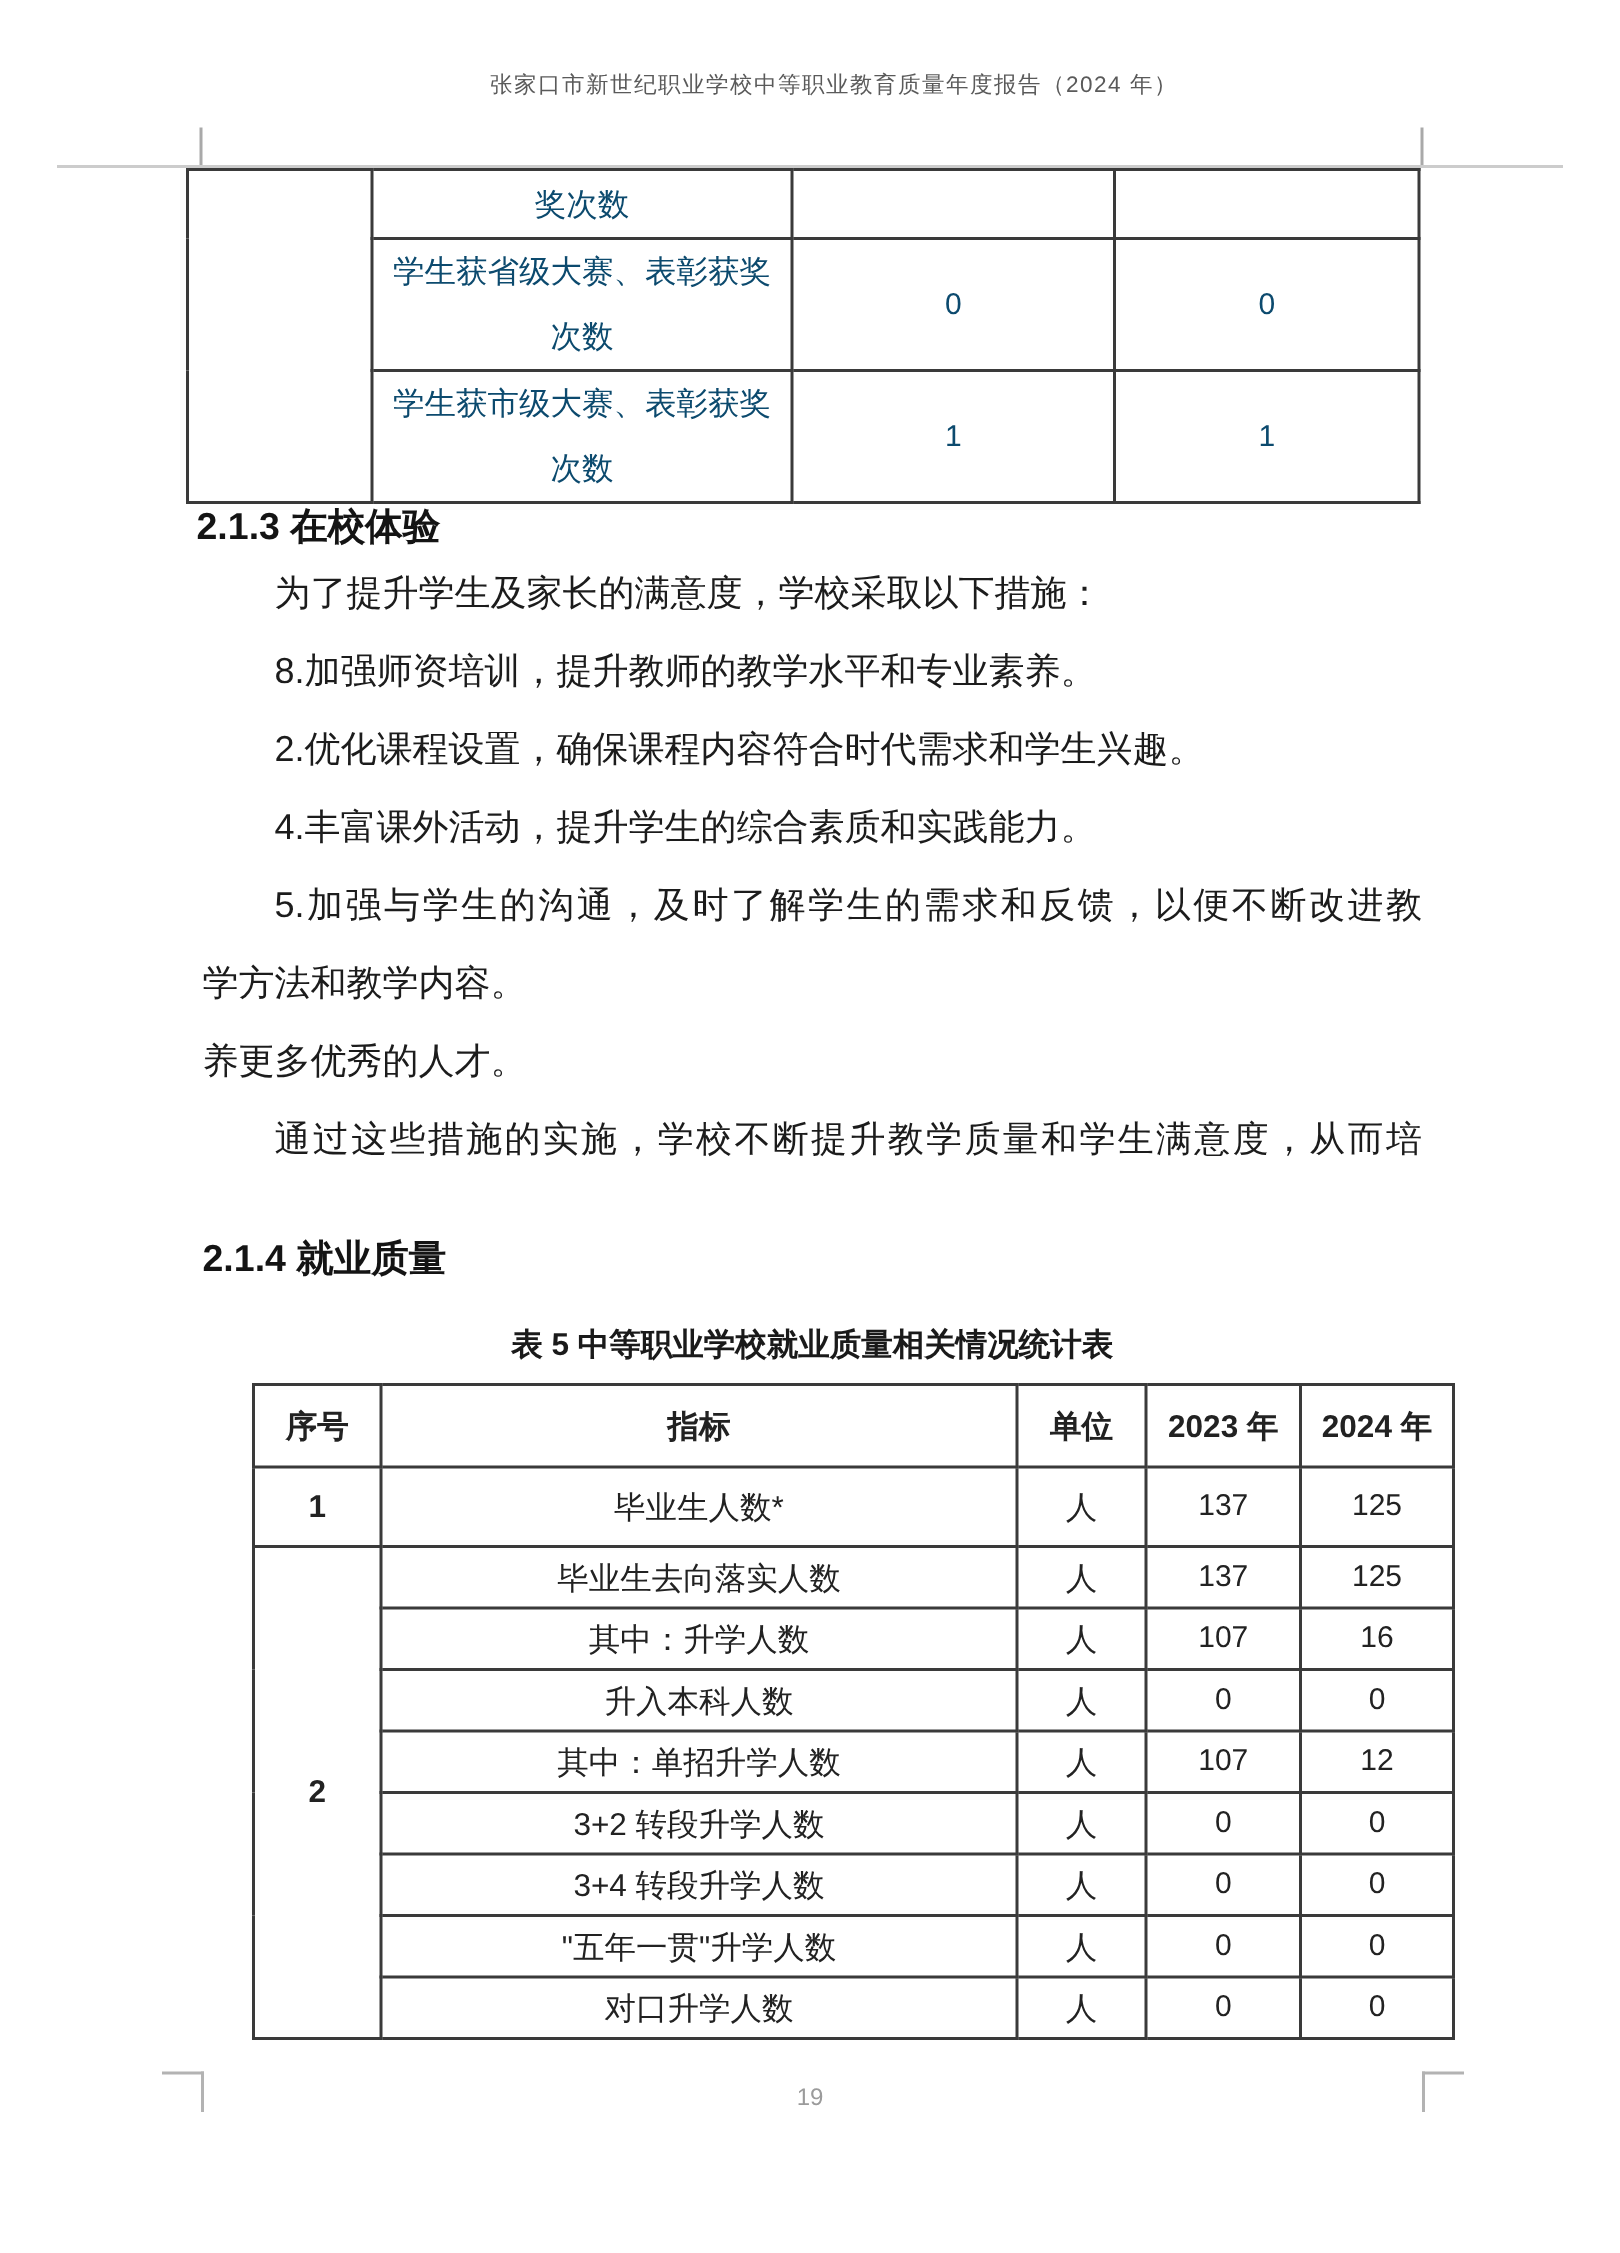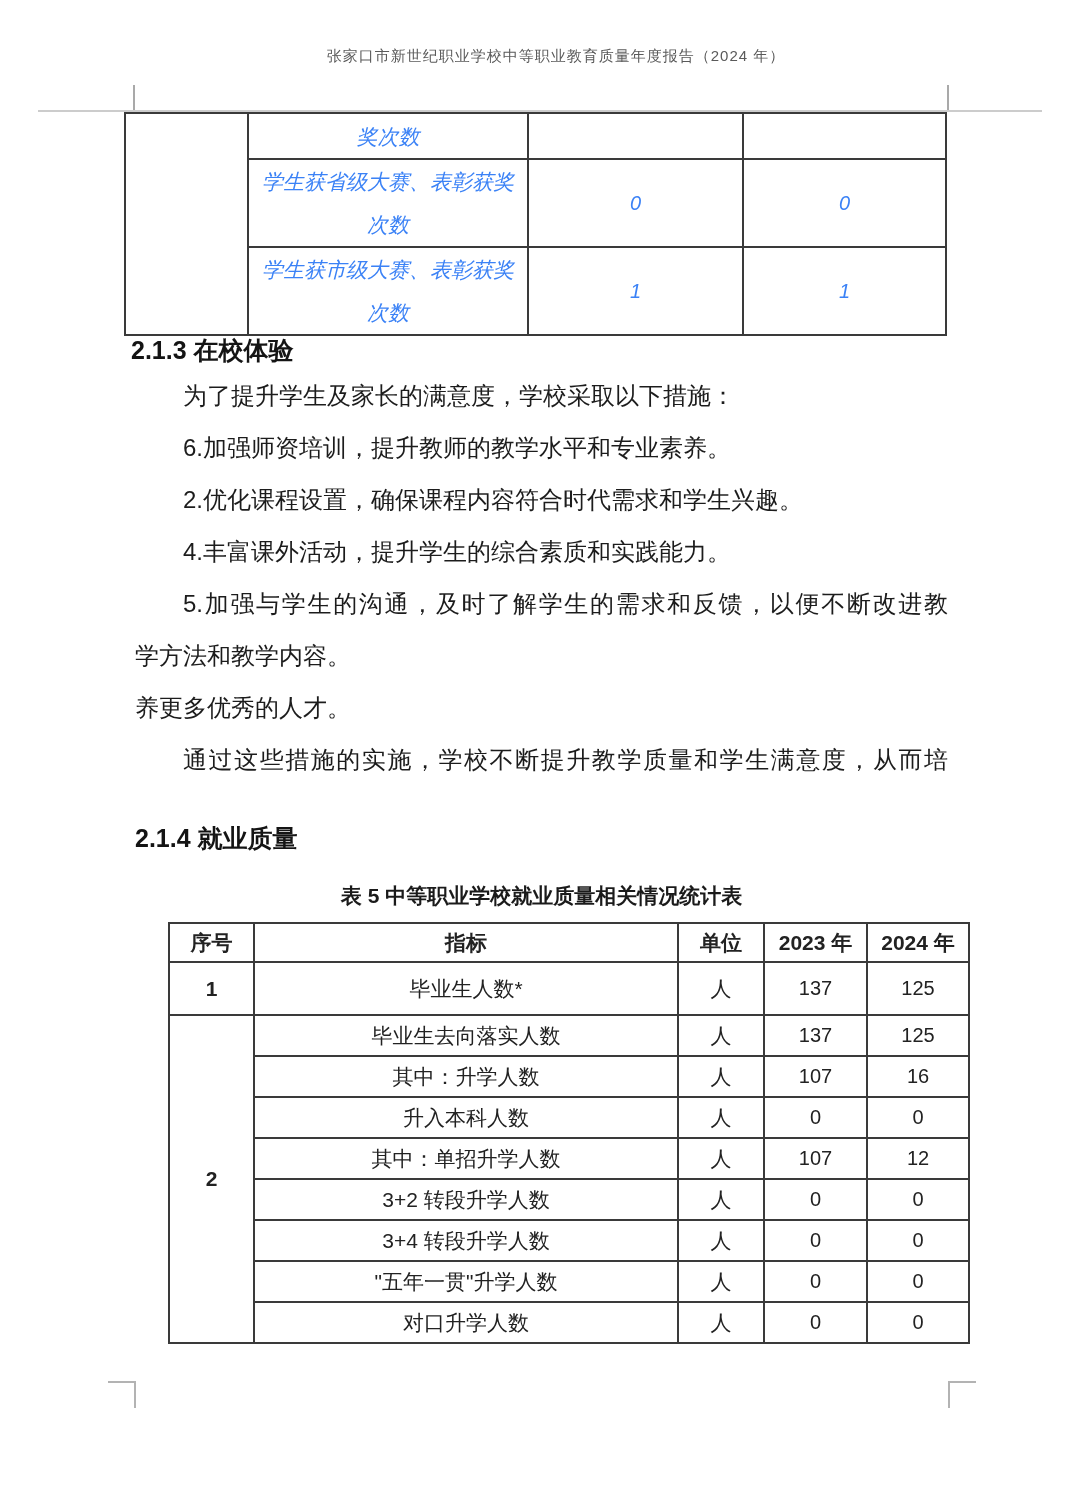--- a/index.html
+++ b/index.html
@@ -23,21 +23,21 @@
   .bl-h { left:108px; top:1381px; width:28px; height:2px; }
   .bl-v { left:134px; top:1381px; width:2px; height:27px; }
   .br-h { left:948px; top:1381px; width:28px; height:2px; }
   .br-v { left:948px; top:1381px; width:2px; height:27px; }
 
   table { border-collapse:collapse; table-layout:fixed; }
   td { border:2px solid #3a3a3a; text-align:center; vertical-align:middle; padding:0; overflow:hidden; }
 
   
   .award-table { position:absolute; left:124px; top:112px; width:821px; }
-  .award-table td { font-size:21px; color:#3b82f6;font-style:italic; }
+  .award-table td { font-size:21px; color:#0c4a6e; }
   .award-table .r1 { height:46px; }
   .award-table .r2 { height:85px;padding-left:24px; }
   .award-table .r3 { height:87px; }
   .award-table .ind { line-height:43px; padding:0 6px; }
   .award-table .num { font-size:20px; }
 
   
   .h213 { position:absolute; left:131px; top:334px; font-size:25px; font-weight:bold; color:#141414; }
   .body-text {
     position:absolute; left:135px; top:370px; width:813px;
@@ -50,21 +50,21 @@
   
   .h214 { position:absolute; left:135px; top:822px; font-size:25px; font-weight:bold; color:#141414; }
   .caption {
     position:absolute; left:135px; top:882px; width:813px;
     text-align:center; font-size:21px; font-weight:bold; color:#1a1a1a;
   }
 
   
   .emp-table { position:absolute; left:168px; top:922px; width:800px; }
   .emp-table td { font-size:21px; color:#222222; }
-  .emp-table .th-row { height:39px; }
+  .emp-table .th-row { height:55px; }
   .emp-table .th-row td { font-weight:bold; }
   .emp-table .r-first { height:53px; }
   .emp-table .r { height:41px; }
   .emp-table .no { font-weight:bold; }
   .emp-table .num { font-size:20px; }
 
   .page-number {
     position:absolute; top:1390px; left:0; width:100%;
     text-align:center; font-size:16px; color:#9b9b9b;
   }
@@ -104,21 +104,21 @@
         <td class="num">1</td>
         <td class="num">1</td>
       </tr>
     </tbody>
   </table>
 
   <div class="h213">2.1.3 在校体验</div>
 
   <div class="body-text">
     <div class="line indent">为了提升学生及家长的满意度，学校采取以下措施：</div>
-    <div class="line indent">6.加强师资培训，提升教师的教学水平和专业素养。</div>
+    <div class="line indent">8.加强师资培训，提升教师的教学水平和专业素养。</div>
     <div class="line indent">2.优化课程设置，确保课程内容符合时代需求和学生兴趣。</div>
     <div class="line indent">4.丰富课外活动，提升学生的综合素质和实践能力。</div>
     <div class="line indent justify">5.加强与学生的沟通，及时了解学生的需求和反馈，以便不断改进教</div>
     <div class="line">学方法和教学内容。</div>
     <div class="line">养更多优秀的人才。</div>
     <div class="line indent justify">通过这些措施的实施，学校不断提升教学质量和学生满意度，从而培</div>
   </div>
 
   <div class="h214">2.1.4 就业质量</div>
 
@@ -197,14 +197,15 @@
         <td class="num">0</td>
       </tr>
     </tbody>
   </table>
 
   <div class="mark bl-h"></div>
   <div class="mark bl-v"></div>
   <div class="mark br-h"></div>
   <div class="mark br-v"></div>
 
+  <div class="page-number">19</div>
 
 </div>
 
 </body></html>

